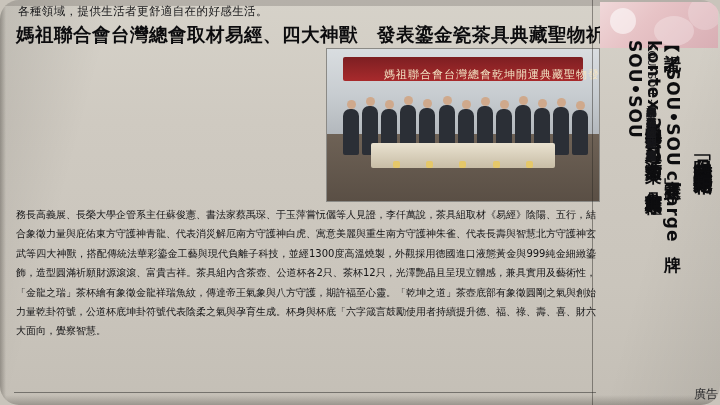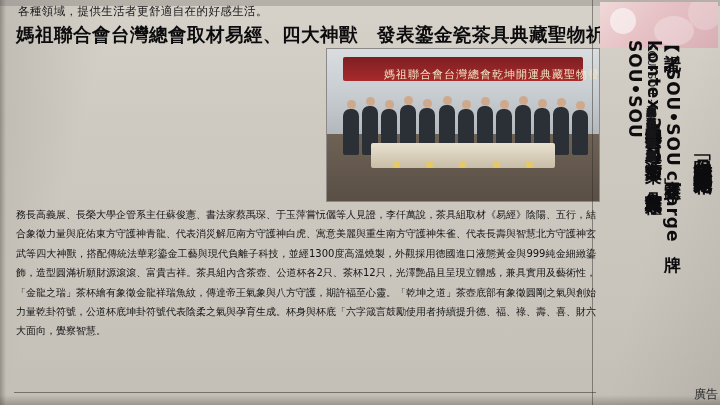--- a/index.html
+++ b/index.html
@@ -12,20 +12,21 @@
     height: 405px;
     overflow: hidden;
     font-family: "DejaVu Sans", sans-serif;
   }
   #page {
     position: relative;
     width: 720px;
     height: 405px;
     background: #cdc8bf;
     overflow: hidden;
+    border-radius: 19px;
   }
   
   #paper {
     position: absolute;
     left: 0; top: 0;
     width: 720px; height: 405px;
     background:
       linear-gradient(105deg, rgba(0,0,0,0.10) 0%, rgba(0,0,0,0.00) 14%, rgba(0,0,0,0.00) 86%, rgba(0,0,0,0.07) 100%),
       linear-gradient(to bottom, #d6d2c9 0%, #cfcac1 30%, #cac5bc 70%, #c4bfb6 100%);
   }

